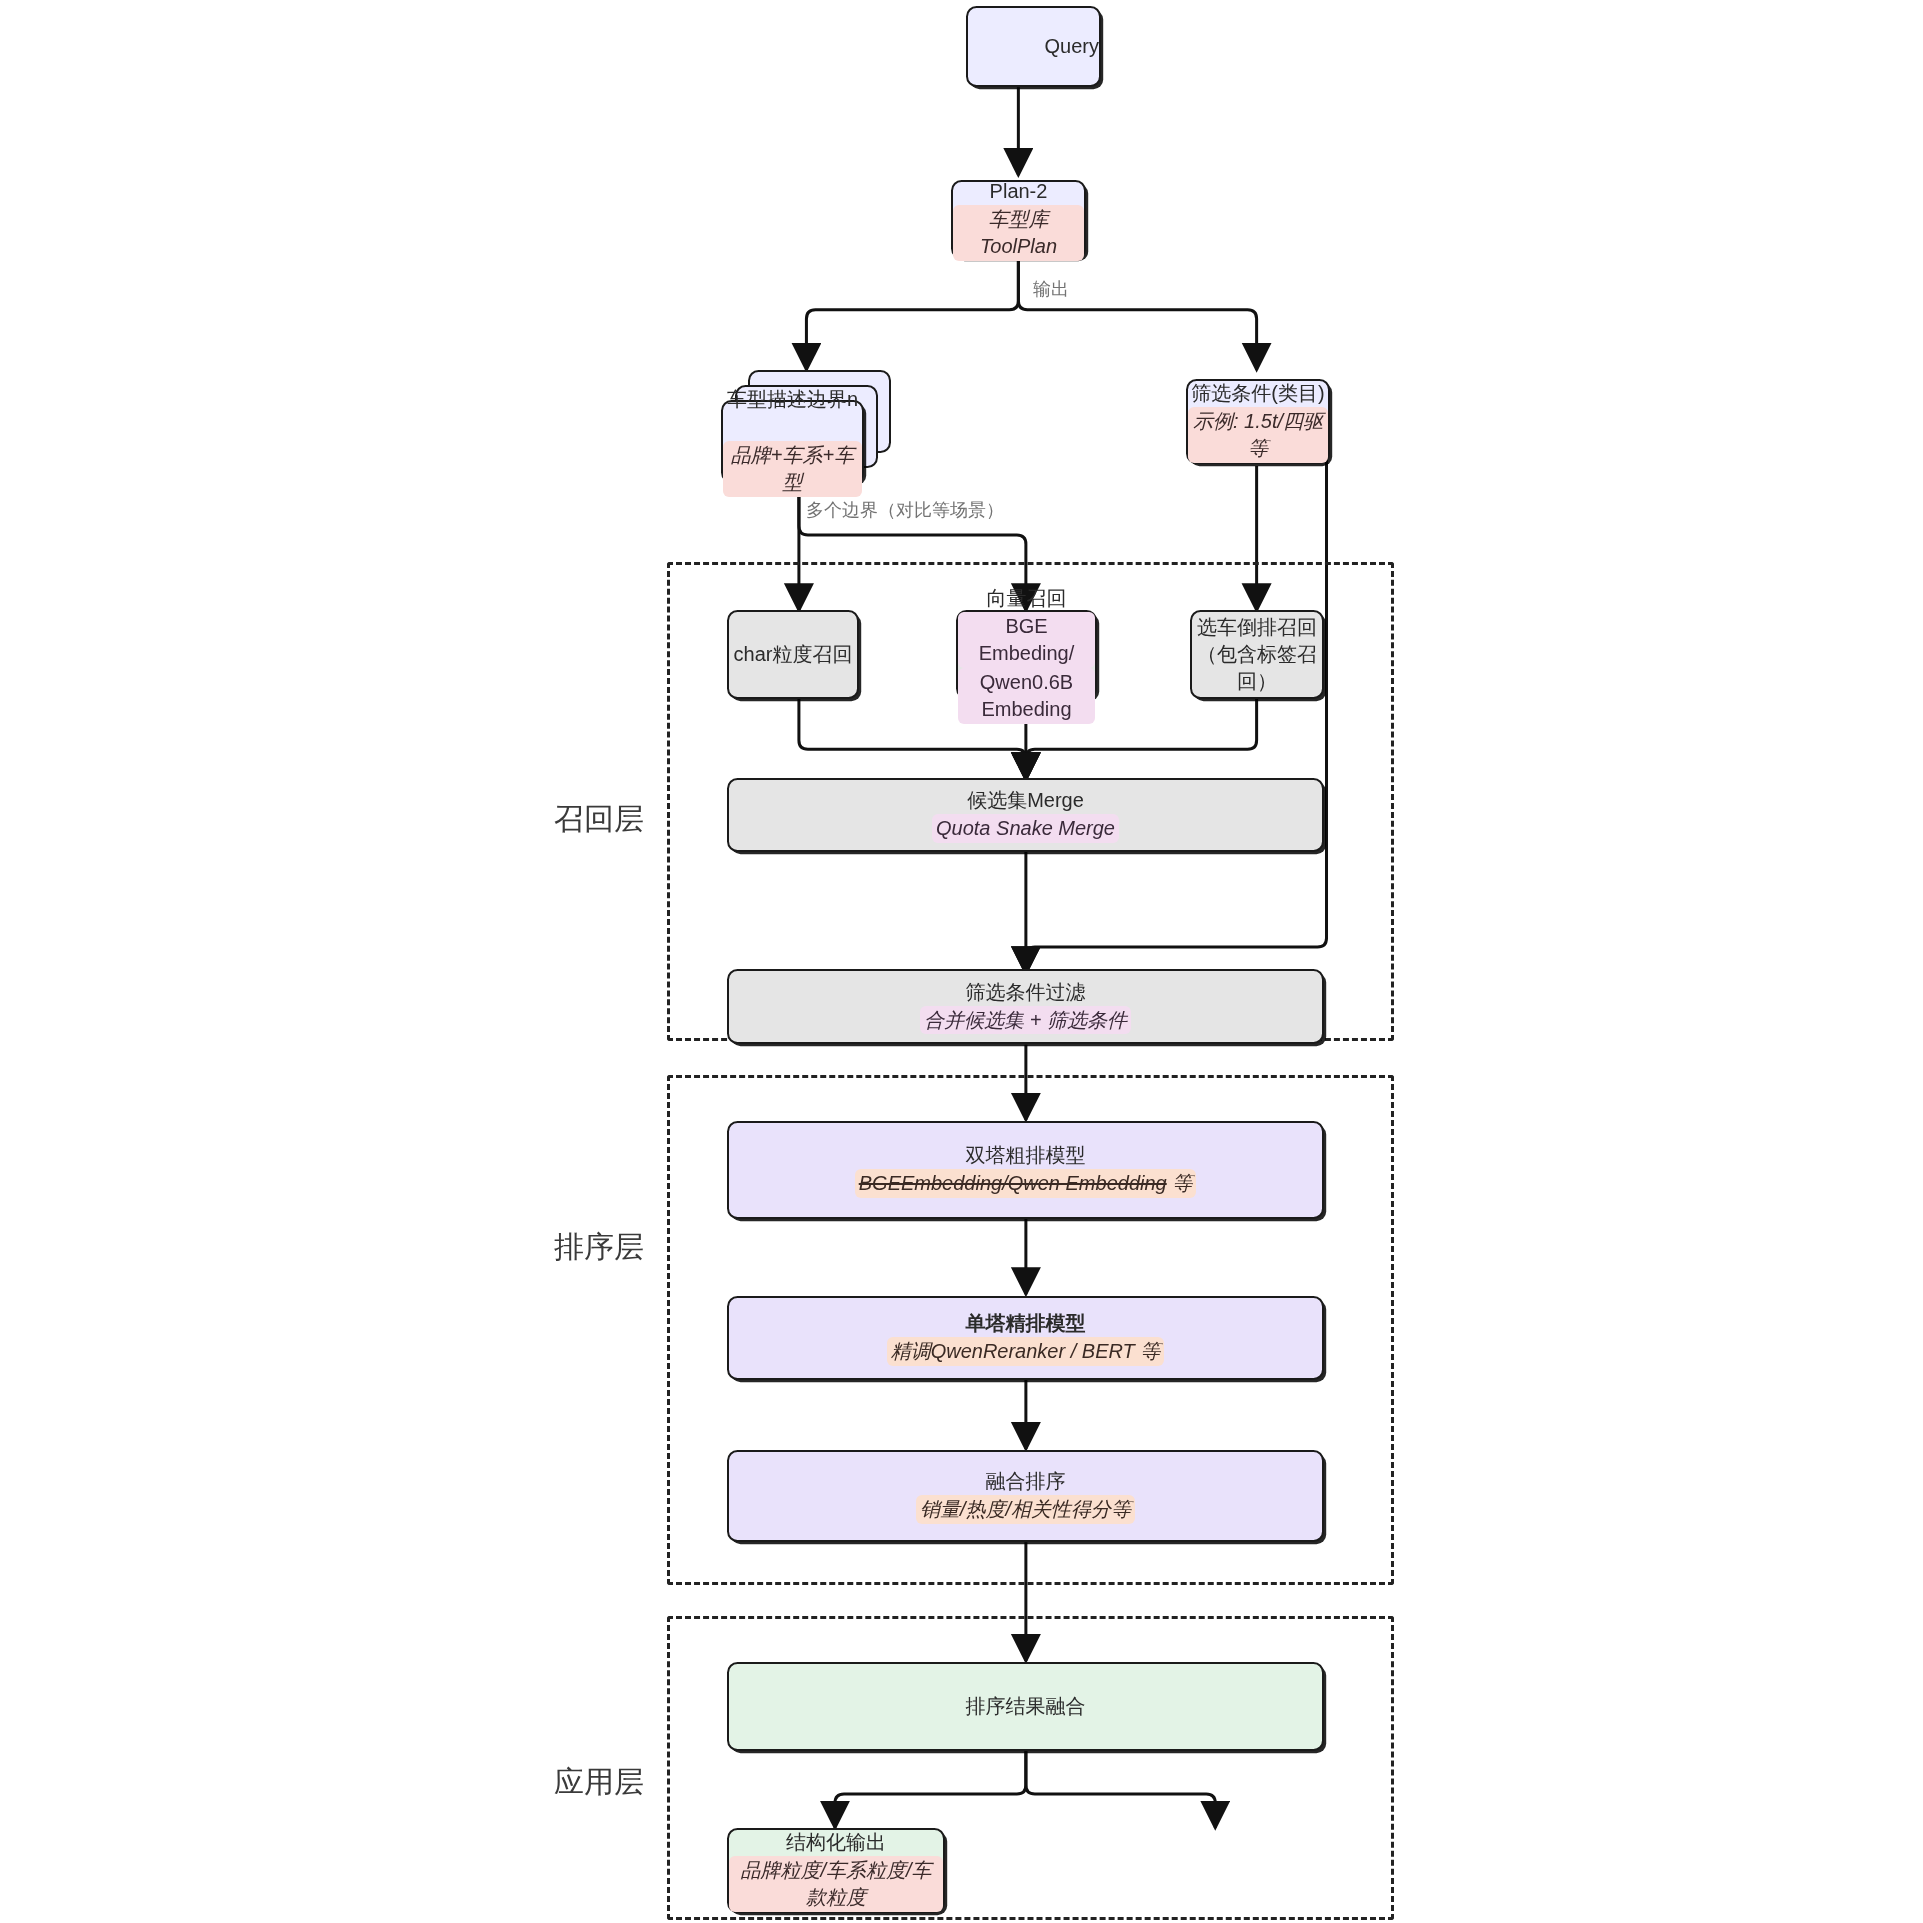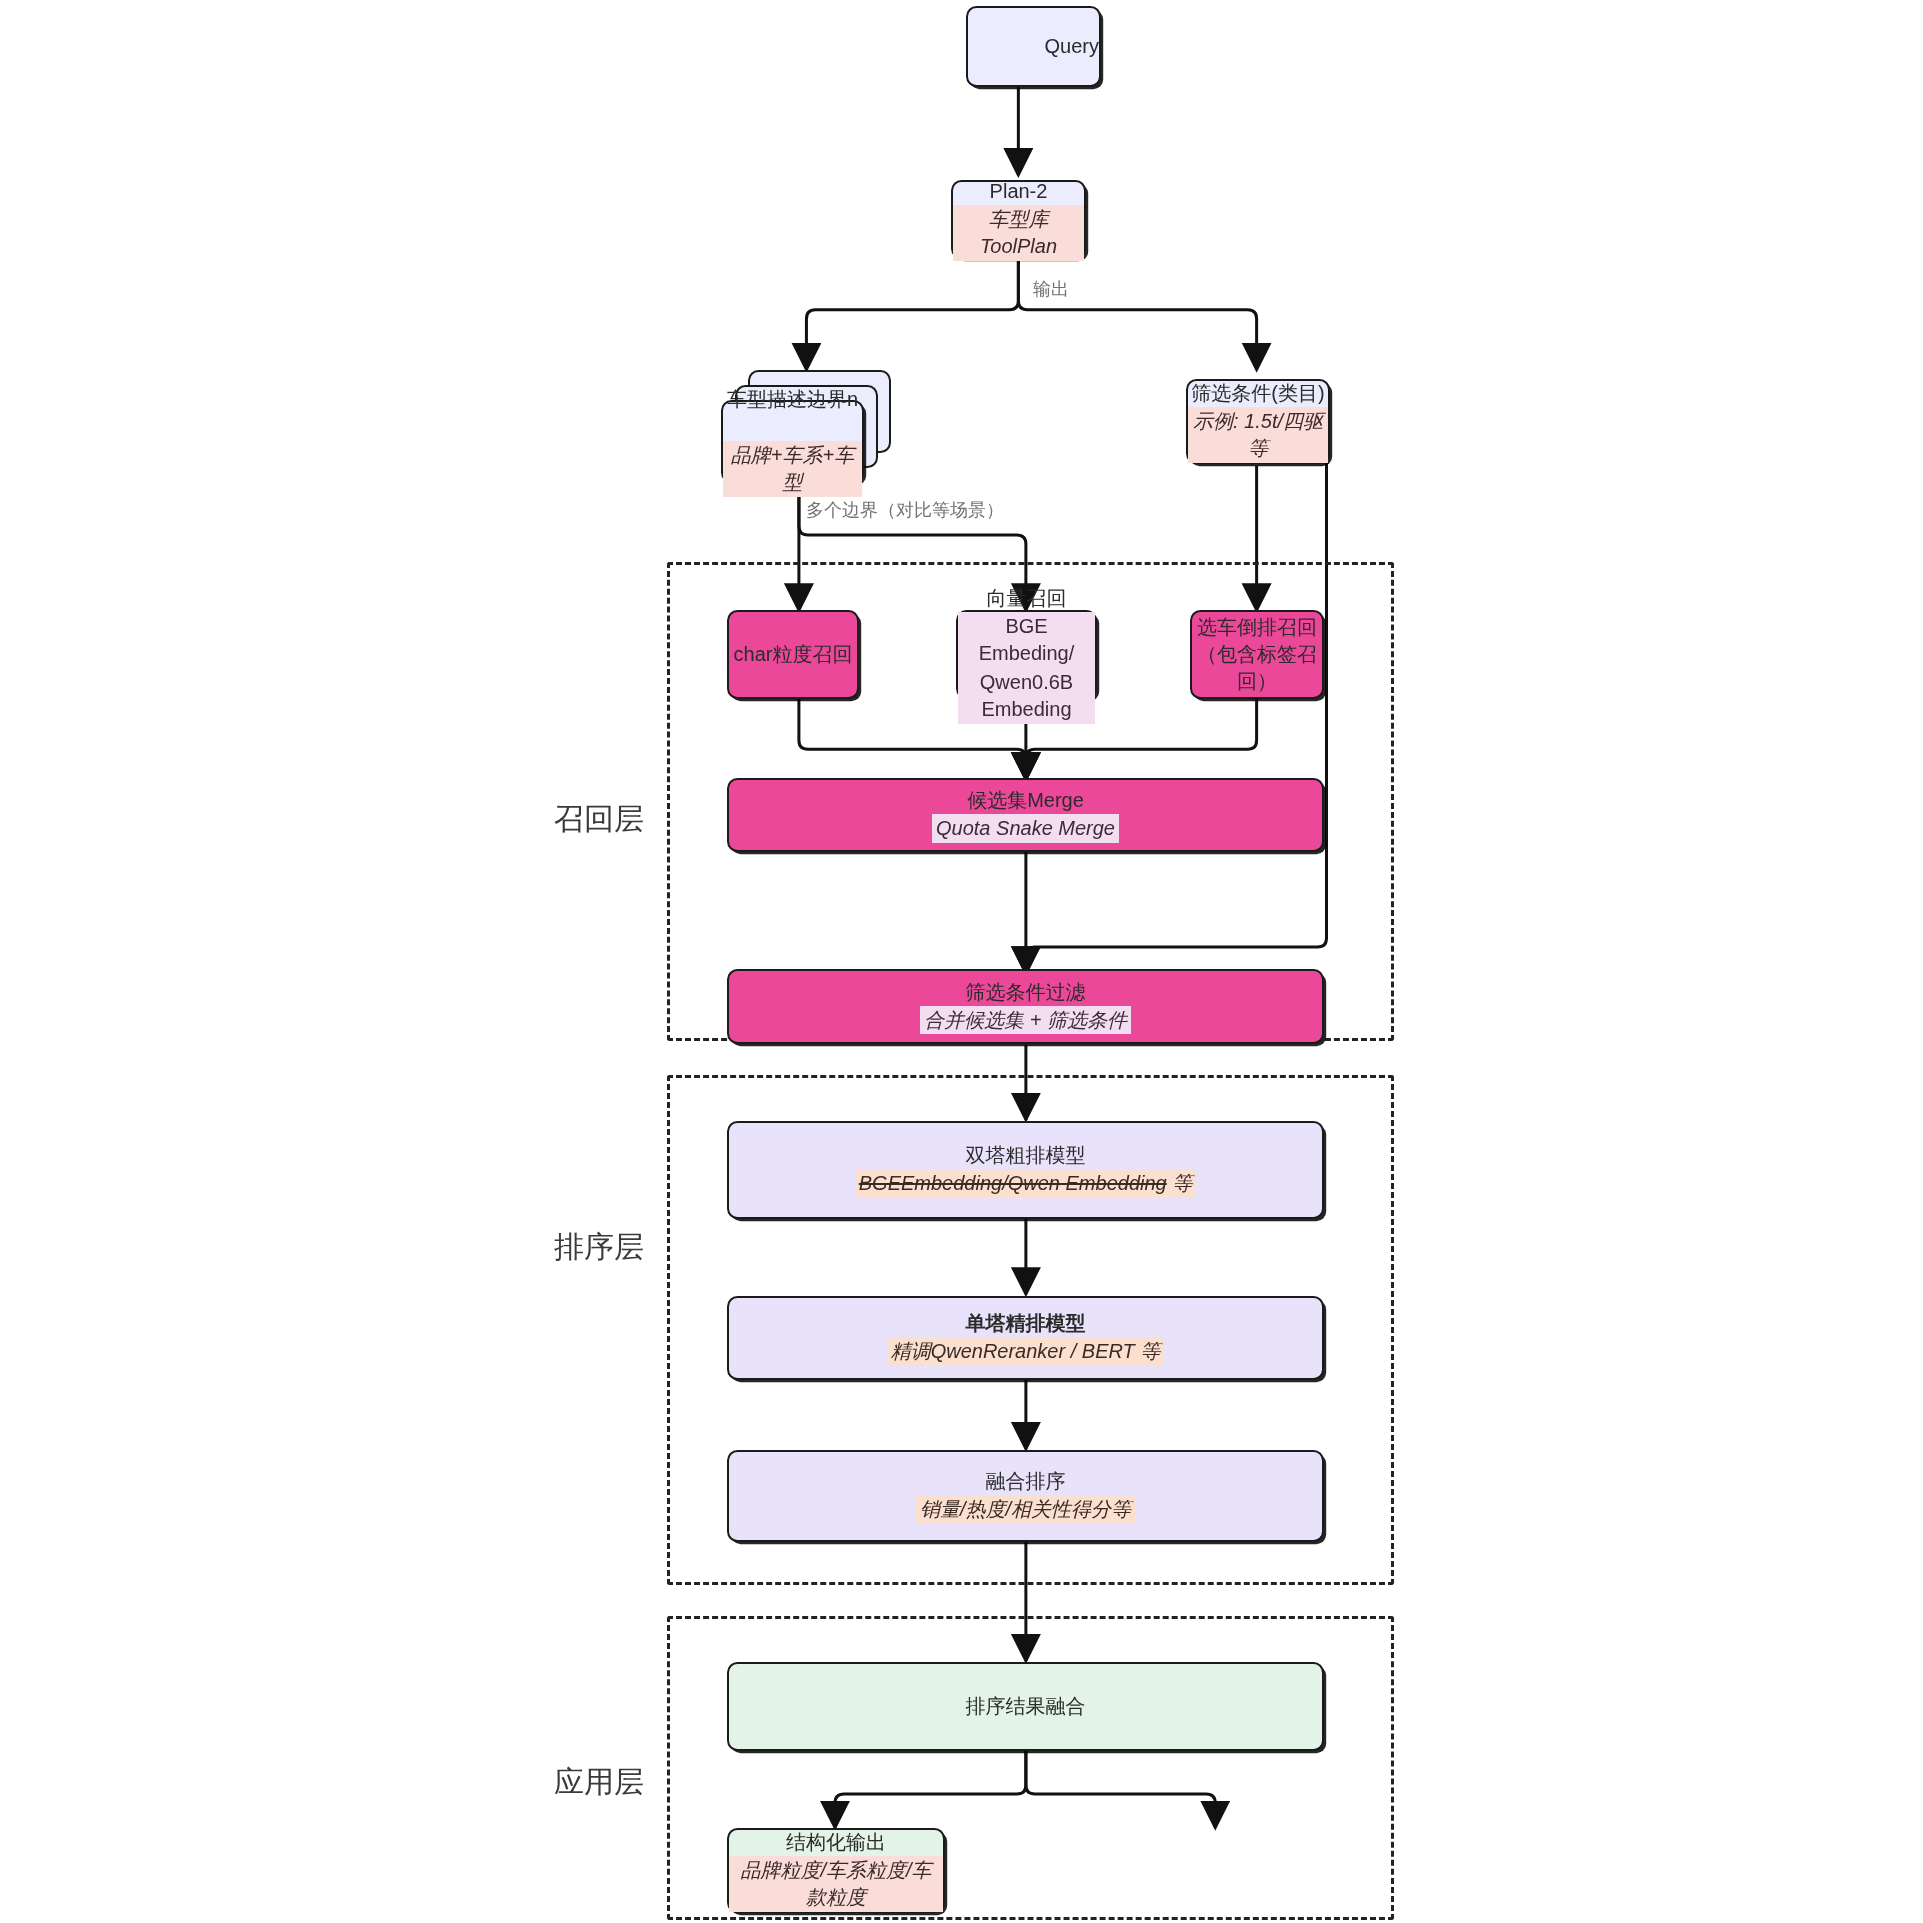--- a/index.html
+++ b/index.html
@@ -18,24 +18,24 @@
     border-radius:10.5px;
     display:flex;flex-direction:column;
     align-items:center;justify-content:center;
     text-align:center;
     line-height:1.35;
     font-size:20px;
     color:#2b2b2b;
     box-shadow:3px 3px 0 -0.8px rgba(0,0,0,0.85);
   }
   .node .l1{display:block;}
-  .node .l2{display:block;font-style:italic;padding:0.8px 3.8px;border-radius:0;}
+  .node .l2{display:block;font-style:italic;padding:0.8px 3.8px;border-radius:6px;}
 
   .blue{background:#ECECFF;}
-  .cream{background:#ec4899;}
+  .cream{background:#e5e5e5;}
   .purple{background:#E9E2FB;}
   .green{background:#E3F3E6;}
 
   .hl-pink{background:#FADCD9;color:#3a2a2a;}
   .hl-violet{background:#F3DDF0;color:#3a2a3a;}
   .hl-peach{background:#FBE0D0;color:#3a2a24;}
 
   .strike{text-decoration:line-through;}
 
   .stack-shadow{

